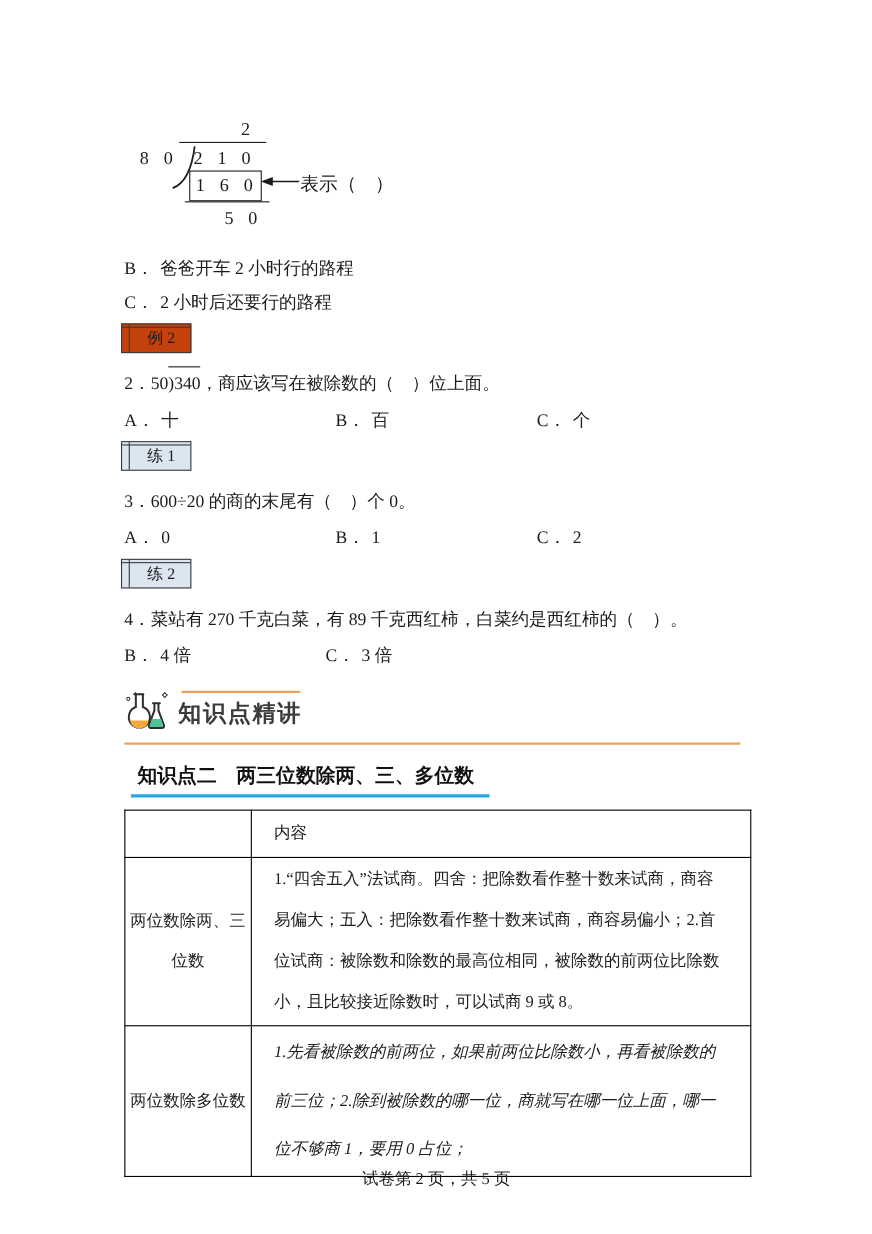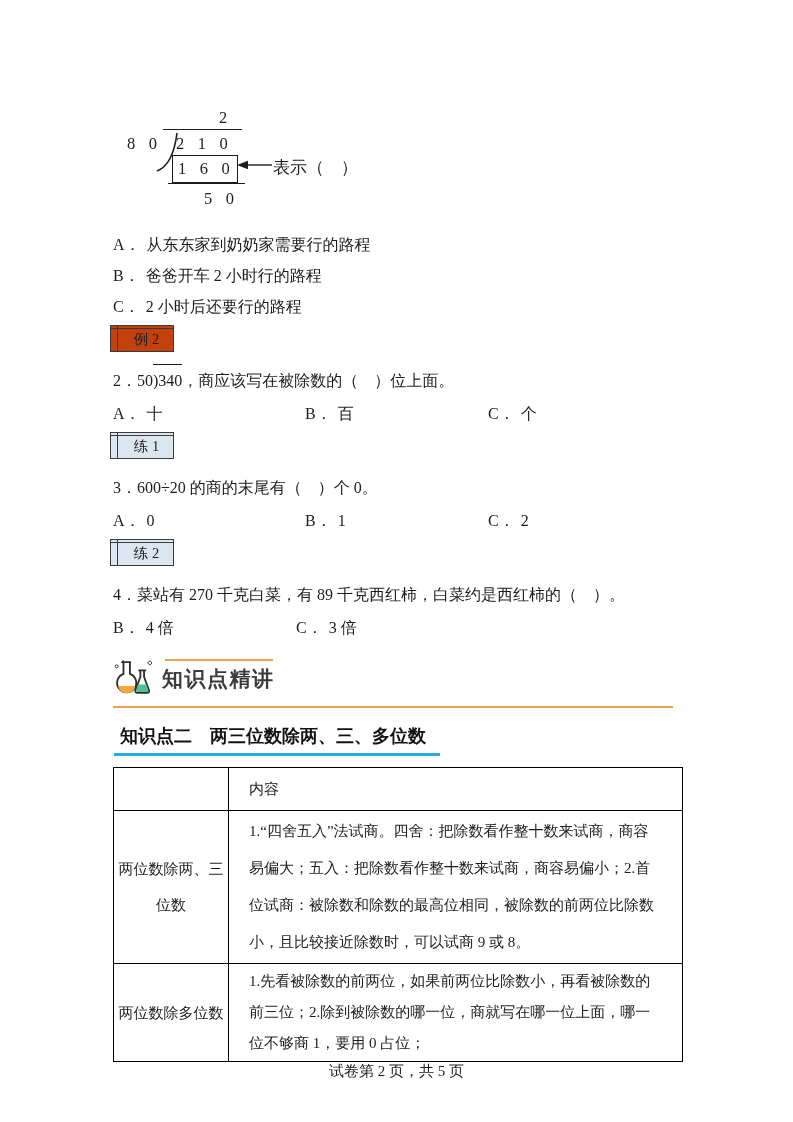--- a/index.html
+++ b/index.html
@@ -52,31 +52,31 @@
   .kp-right{margin-left:7px;}
   .kp-topline{width:108px;height:2px;background:var(--accent-orange,#E8A159);margin:1px 0 4px 3px;}
   .kp-title{font-family:"Liberation Sans","DejaVu Sans",sans-serif;font-weight:bold;
             font-size:21px;color:#3c3c3c;letter-spacing:1.5px;}
   .kp-underline{height:2px;background:var(--accent-orange,#E8A159);margin-top:4px;width:560px;}
 
   .topic-wrap{margin-top:16px;}
   .topic{display:inline-block;font-family:"Liberation Sans","DejaVu Sans",sans-serif;
          font-weight:bold;font-size:18px;color:#111;
          border-bottom:3px solid var(--accent-blue,#29ABE2);
-         padding:0 14px 5px 6px;margin-left:1px;}
+         padding:0 14px 5px 6px;margin-left:6px;}
 
   
   .ktable{border-collapse:collapse;width:570px;margin-top:11px;table-layout:fixed;}
   .ktable td{border:1px solid #000;vertical-align:middle;}
   .ktable .name{width:106px;text-align:center;font-size:15px;line-height:36px;padding:2px 4px;margin-left:20px;}
   .ktable .cont{font-size:15px;padding:2px 20px;}
   .ktable tr.hrow td{height:38px;}
   .ktable .cont.h{line-height:20px;}
   .ktable .lha{line-height:37px;}
-  .ktable .lhb{line-height:31px;}
+  .ktable .lhb{line-height:44px;font-style:italic;}
 
   .footer{position:absolute;left:0;right:0;top:1062px;text-align:center;font-size:15px;color:#1c1c1c;}
 </style>
 </head>
 <body>
 
 <div class="page">
   <div class="content">
 
     <div class="division">
@@ -92,23 +92,20 @@
       </span>
       <svg class="darrow" width="36" height="12" viewBox="0 0 36 12">
         <line x1="35" y1="6" x2="9" y2="6" stroke="#1c1c1c" stroke-width="1.4"></line>
         <polygon points="0,6 11,1.8 11,10.2" fill="#1c1c1c"></polygon>
       </svg>
       <span class="dcallout">表示（　）</span>
       <span class="dline subline"></span>
       <span class="dgt drem">50</span>
     </div>
 
-    <div class="optline">
-      <span class="okey">A．</span><span>从东东家到奶奶家需要行的路程</span>
-    </div>
     <div class="optline">
       <span class="okey">B．</span><span>爸爸开车 2 小时行的路程</span>
     </div>
     <div class="optline">
       <span class="okey">C．</span><span>2 小时后还要行的路程</span>
     </div>
 
     <div class="badge white">
       <span class="badge-label">例 2</span>
     </div>

